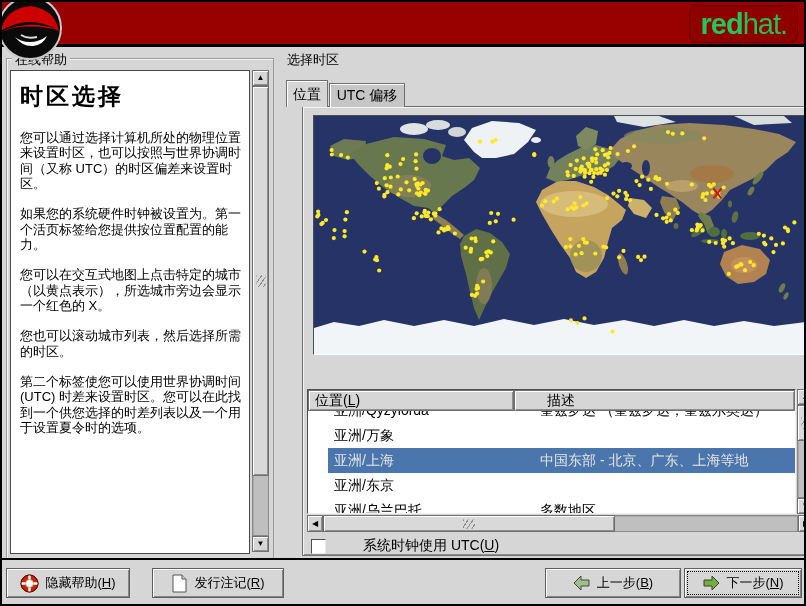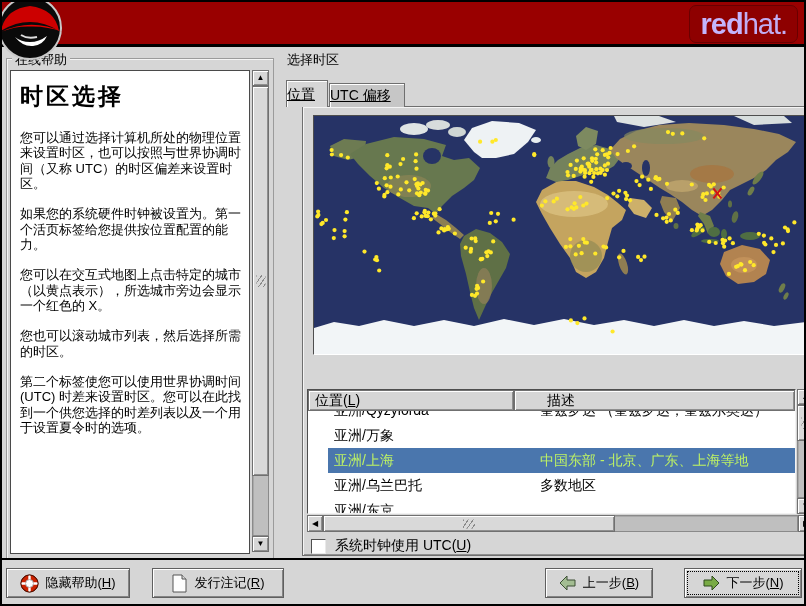--- a/index.html
+++ b/index.html
@@ -5,21 +5,21 @@
   html,body{margin:0;padding:0;background:#888;}
   .window{
     position:relative; width:806px; height:606px; box-sizing:border-box;
     border:2px solid #000; background:#d6d6d6; overflow:hidden;
     font-family:"Liberation Sans","DejaVu Sans",sans-serif; color:#000;
   }
   
   .header{position:absolute;left:0;top:0;width:802px;height:42px;background:#990000;border-bottom:3px solid #000;}
   .shadowman{position:absolute;left:-5px;top:-7px;width:68px;height:68px;z-index:30;}
   .wordmark{position:absolute;right:6px;top:3px;height:36px;padding:0 10px;display:flex;align-items:center;
-    background:#8e0000;border:1px solid #6a0000;border-radius:7px;color:#c4b5fd;font-size:29px;letter-spacing:-1px;}
+    background:#8e0000;border:1px solid #6a0000;border-radius:7px;color:#22c55e;font-size:29px;letter-spacing:-1px;}
   .wordmark .b{font-weight:bold;}
   .wordmark .l{font-weight:normal;opacity:.96;}
   
   .grp-label{position:absolute;font-size:13px;background:#d6d6d6;padding:0 3px;z-index:5;}
   .help-frame{position:absolute;left:4px;top:56px;width:266px;height:500px;
     border:1px solid #9b9b9b;box-shadow:inset 1px 1px 0 #f4f4f4;}
   
   .help-white{position:absolute;left:8px;top:68px;width:222px;height:480px;background:#fff;
     border:1px solid #4a4a4a;overflow:hidden;padding:2px 7px 0 9px;}
   .help-title{font-size:23px;font-weight:bold;letter-spacing:3px;margin:8px 0 18px 0;}
@@ -29,57 +29,57 @@
     box-shadow:inset 1px 1px 0 #fff, inset -1px -1px 0 #8f8f8f;
     display:flex;align-items:center;justify-content:center;font-size:8px;line-height:1;color:#000;box-sizing:border-box;}
   .sb-track{position:absolute;background:#bfbfbf;border:1px solid #8a8a8a;box-shadow:inset 1px 1px 0 #a8a8a8;box-sizing:border-box;}
   .sb-thumb{position:absolute;background:#d9d9d9;border:1px solid #707070;
     box-shadow:inset 1px 1px 0 #fff, inset -1px -1px 0 #8f8f8f;box-sizing:border-box;}
   .grip{position:absolute;left:50%;top:50%;width:9px;height:12px;transform:translate(-50%,-50%);
     background:repeating-linear-gradient(125deg,#8a8a8a 0 1px,rgba(0,0,0,0) 1px 4px);}
   .grip.h{width:12px;height:9px;}
   .vsb-help{position:absolute;left:250px;top:68px;width:17px;height:482px;}
   
-  .tab{position:absolute;box-sizing:border-box;background:#d6d6d6;font-size:14px;text-align:left;
-    border:1px solid #6f6f6f;border-bottom:none;box-shadow:inset 1px 1px 0 #fff;z-index:3;text-decoration:underline;}
+  .tab{position:absolute;box-sizing:border-box;background:#d6d6d6;font-size:14px;text-align:center;
+    border:1px solid #6f6f6f;border-bottom:none;box-shadow:inset 1px 1px 0 #fff;z-index:3;}
   .tab.active{left:284px;top:78px;width:42px;height:27px;line-height:26px;}
   .tab.inactive{left:327px;top:81px;width:76px;height:24px;line-height:23px;background:#c6c6c6;}
   .notebook{position:absolute;left:300px;top:104px;width:514px;height:450px;background:#d6d6d6;
     border:1px solid #6f6f6f;box-shadow:inset 1px 1px 0 #f4f4f4, inset -1px -1px 0 #909090;box-sizing:border-box;}
   .map-frame{position:absolute;left:10px;top:8px;width:494px;height:240px;box-sizing:border-box;
     border:1px solid;border-color:#4e4e4e #fff #fff #4e4e4e;background:#263366;}
   .map-frame svg{display:block;}
   
   .tz-table{position:absolute;left:4px;top:282px;width:489px;height:125px;box-sizing:border-box;
     border:1px solid;border-color:#4e4e4e #f2f2f2 #f2f2f2 #4e4e4e;background:#fff;overflow:hidden;}
   .tz-thead{display:flex;height:21px;}
   .th{box-sizing:border-box;background:#d6d6d6;border:1px solid #707070;
     box-shadow:inset 1px 1px 0 #fff, inset -1px -1px 0 #8f8f8f;
     font-size:14px;line-height:19px;padding-left:6px;}
   .th.loc{width:206px;} .th.desc{flex:1;padding-left:32px;}
   .tz-tbody{height:102px;overflow:hidden;background:#fff;padding-left:20px;}
   .row{display:flex;height:25px;line-height:25px;font-size:14px;white-space:nowrap;}
   .row .c1{width:200px;padding-left:6px;overflow:hidden;}
   .row .c2{flex:1;padding-left:6px;overflow:hidden;}
   .row.first{margin-top:-13px;}
-  .row.selected{background:#4a76ad;color:#bef264;}
+  .row.selected{background:#4a76ad;color:#e5e5e5;}
   .vsb-table{position:absolute;left:494px;top:282px;width:17px;height:125px;}
   .hsb-table{position:absolute;left:4px;top:408px;width:507px;height:17px;}
   
-  .utc-row{position:absolute;left:8px;top:430px;display:flex;align-items:center;font-size:14px;}
+  .utc-row{position:absolute;left:8px;top:430px;display:flex;align-items:center;font-size:14px;gap:28px;}
   .checkbox{width:13px;height:13px;background:#fff;border:1px solid;border-color:#4e4e4e #e9e9e9 #e9e9e9 #4e4e4e;margin-right:9px;}
   
   .footer{position:absolute;left:0;top:556px;width:802px;height:46px;background:#d6d6d6;border-top:2px solid #000;}
   .btn{position:absolute;top:8px;height:30px;box-sizing:border-box;background:#d6d6d6;
     border:1px solid #5f5f5f;box-shadow:inset 1px 1px 0 #fff, inset -1px -1px 0 #848484;
     display:flex;align-items:center;justify-content:center;gap:6px;font-size:13px;cursor:default;}
   .btn svg{flex:0 0 auto;}
   .btn.hide-help{left:4px;width:124px;}
   .btn.release-notes{left:150px;width:132px;}
-  .btn.back{left:543px;width:108px;}
+  .btn.back{left:543px;width:136px;}
   .btn.next{left:682px;width:118px;outline:1px dotted #000;outline-offset:-4px;}
   .mn{text-decoration:underline;}
 </style>
 </head>
 <body>
 
 <div class="window">
 
   <div class="header">
     <div class="wordmark">
@@ -472,26 +472,26 @@
         </div>
         <div class="row">
           <span class="c1">亚洲/万象</span>
           <span class="c2"></span>
         </div>
         <div class="row selected">
           <span class="c1">亚洲/上海</span>
           <span class="c2">中国东部 - 北京、广东、上海等地</span>
         </div>
         <div class="row">
+          <span class="c1">亚洲/东京</span>
+          <span class="c2"></span>
+        </div>
+        <div class="row">
           <span class="c1">亚洲/乌兰巴托</span>
           <span class="c2">多数地区</span>
-        </div>
-        <div class="row">
-          <span class="c1">亚洲/东京</span>
-          <span class="c2"></span>
         </div>
       </div>
     </div>
 
     <div class="vsb-table">
       <div class="sb-btn" style="left:0;top:0;width:17px;height:16px;">▲</div>
       <div class="sb-track" style="left:0;top:16px;width:17px;height:93px;"></div>
       <div class="sb-thumb" style="left:0;top:16px;width:17px;height:36px;">
           <div class="grip"></div>
         </div>

